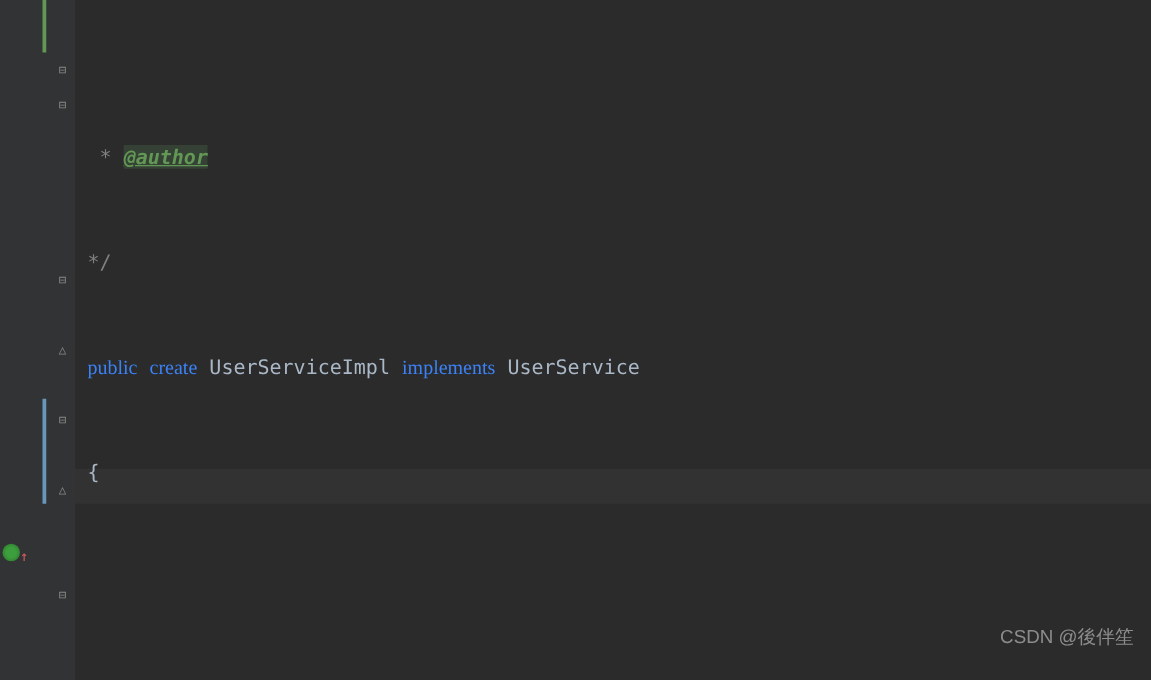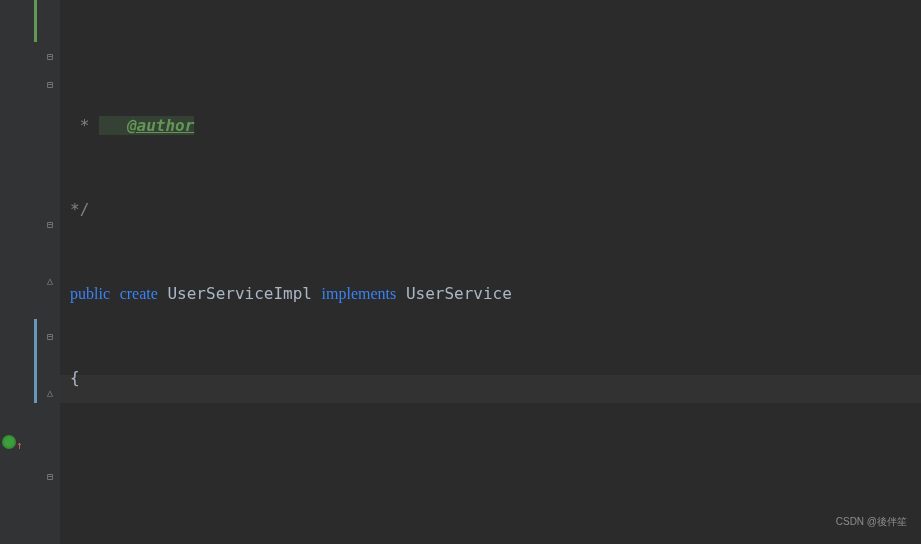--- a/index.html
+++ b/index.html
@@ -55,29 +55,29 @@
   .line { height: 28px; }
   .highlight-line {
     position: absolute;
     left: 0; right: 0;
     height: 28px;
     background: #323232;
     z-index: 0;
   }
   .line > span, .line > .content { position: relative; z-index: 1; }
   .comment { color: #808080; }
-  .doctag { color: #629755; background: #344134; font-weight: bold; text-decoration: underline; font-style: italic; padding-left: 28px; }
+  .doctag { color: #629755; background: #344134; font-weight: bold; text-decoration: underline; font-style: italic; }
   .kw { color: #3b82f6; font-family: Liberation Serif, serif; }
   .watermark {
     position: absolute;
-    bottom: 8px;
+    bottom: 20px;
     right: 14px;
     color: rgba(220,220,220,0.55);
     font-family: sans-serif;
-    font-size: 10px;
+    font-size: 15px;
     z-index: 50;
   }
   .change-stripe {
     position: absolute;
     left: 34px;
     width: 3px;
     background: #6897bb;
   }
   .green-stripe {
     position: absolute;

